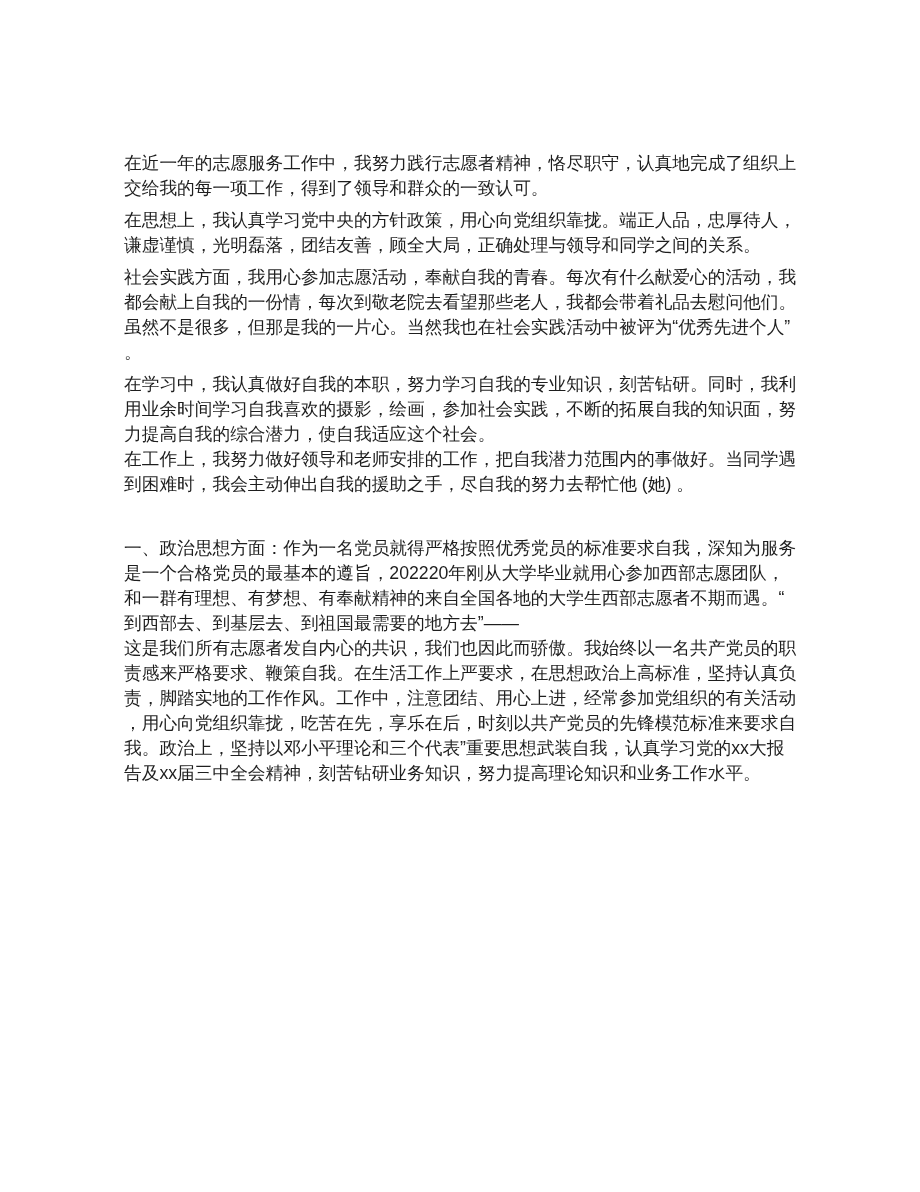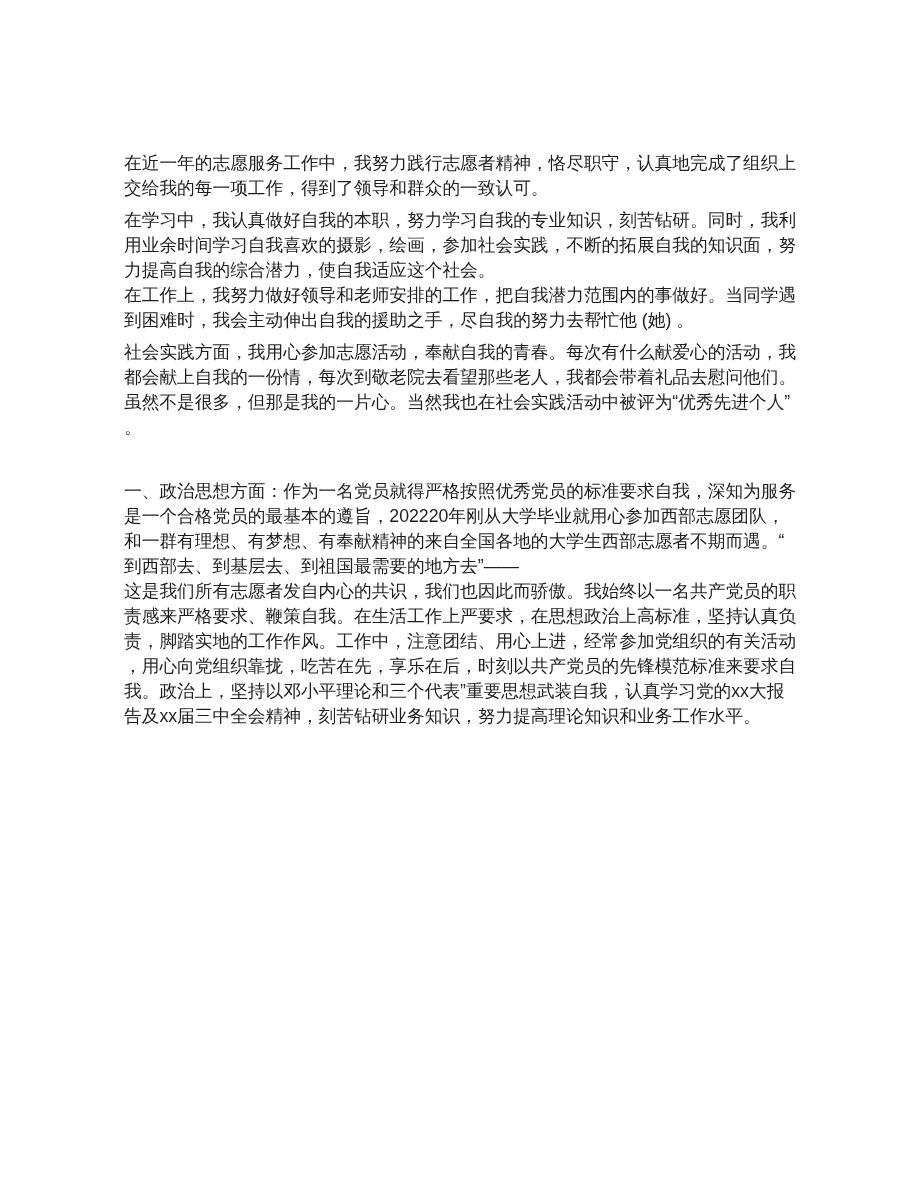--- a/index.html
+++ b/index.html
@@ -33,20 +33,21 @@
     word-break: break-all;
     line-break: anywhere;
   }
 </style>
 </head>
 <body style="background: rgb(255, 255, 255);">
 
 <div class="page">
   <div class="content" style="color: rgb(30, 30, 30);">
     <p class="para">在近一年的志愿服务工作中，我努力践行志愿者精神，恪尽职守，认真地完成了组织上交给我的每一项工作，得到了领导和群众的一致认可。</p>
+    <p class="para">在思想上，我认真学习党中央的方针政策，用心向党组织靠拢。端正人品，忠厚待人，谦虚谨慎，光明磊落，团结友善，顾全大局，正确处理与领导和同学之间的关系。</p>
+    <p class="para">社会实践方面，我用心参加志愿活动，奉献自我的青春。每次有什么献爱心的活动，我都会献上自我的一份情，每次到敬老院去看望那些老人，我都会带着礼品去慰问他们。虽然不是很多，但那是我的一片心。当然我也在社会实践活动中被评为“优秀先进个人”。</p>
     <p class="para">在学习中，我认真做好自我的本职，努力学习自我的专业知识，刻苦钻研。同时，我利用业余时间学习自我喜欢的摄影，绘画，参加社会实践，不断的拓展自我的知识面，努力提高自我的综合潜力，使自我适应这个社会。
 在工作上，我努力做好领导和老师安排的工作，把自我潜力范围内的事做好。当同学遇到困难时，我会主动伸出自我的援助之手，尽自我的努力去帮忙他 (她) 。</p>
-    <p class="para">社会实践方面，我用心参加志愿活动，奉献自我的青春。每次有什么献爱心的活动，我都会献上自我的一份情，每次到敬老院去看望那些老人，我都会带着礼品去慰问他们。虽然不是很多，但那是我的一片心。当然我也在社会实践活动中被评为“优秀先进个人”。</p>
     <p class="para"></p>
     <p class="para">一、政治思想方面：作为一名党员就得严格按照优秀党员的标准要求自我，深知为服务是一个合格党员的最基本的遵旨，202220年刚从大学毕业就用心参加西部志愿团队，和一群有理想、有梦想、有奉献精神的来自全国各地的大学生西部志愿者不期而遇。“到西部去、到基层去、到祖国最需要的地方去”——
 这是我们所有志愿者发自内心的共识，我们也因此而骄傲。我始终以一名共产党员的职责感来严格要求、鞭策自我。在生活工作上严要求，在思想政治上高标准，坚持认真负责，脚踏实地的工作作风。工作中，注意团结、用心上进，经常参加党组织的有关活动，用心向党组织靠拢，吃苦在先，享乐在后，时刻以共产党员的先锋模范标准来要求自我。政治上，坚持以邓小平理论和三个代表”重要思想武装自我，认真学习党的xx大报告及xx届三中全会精神，刻苦钻研业务知识，努力提高理论知识和业务工作水平。</p>
   </div>
 </div>
 
 </body></html>

